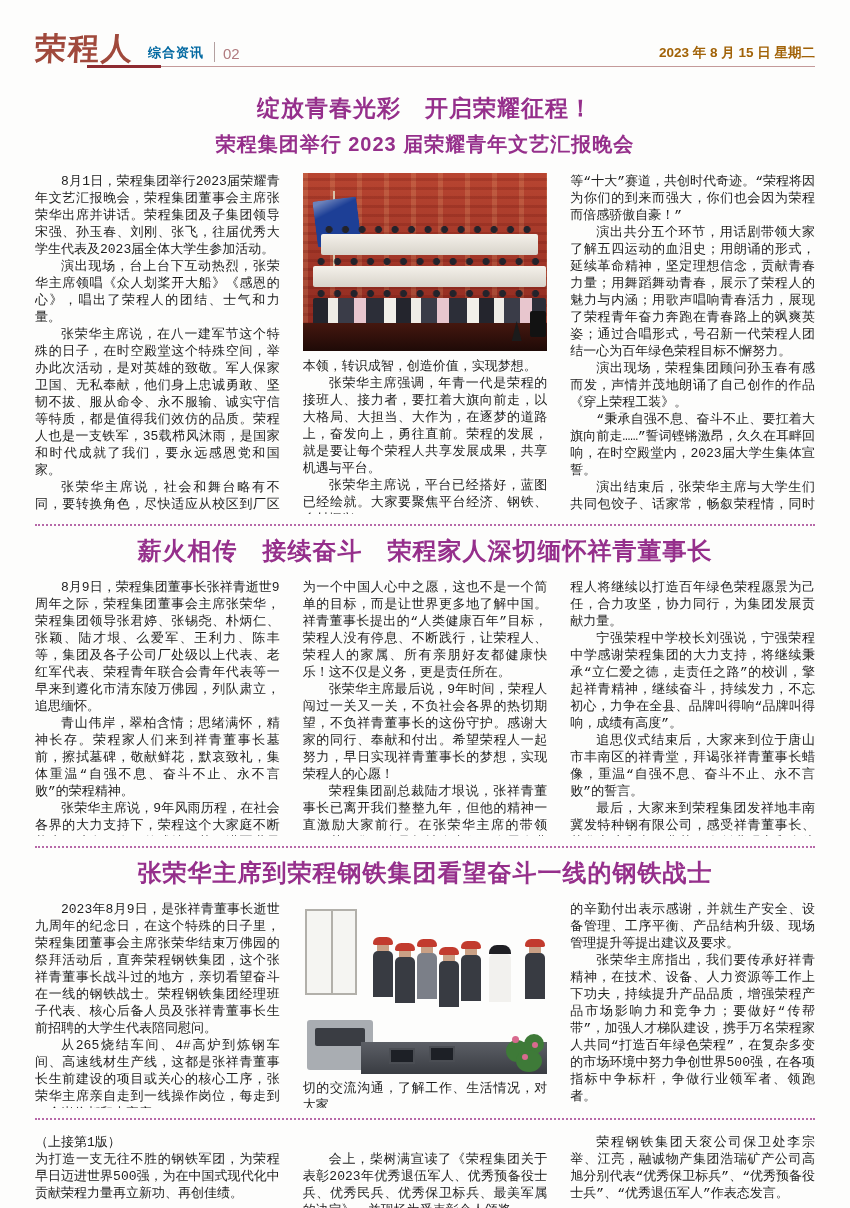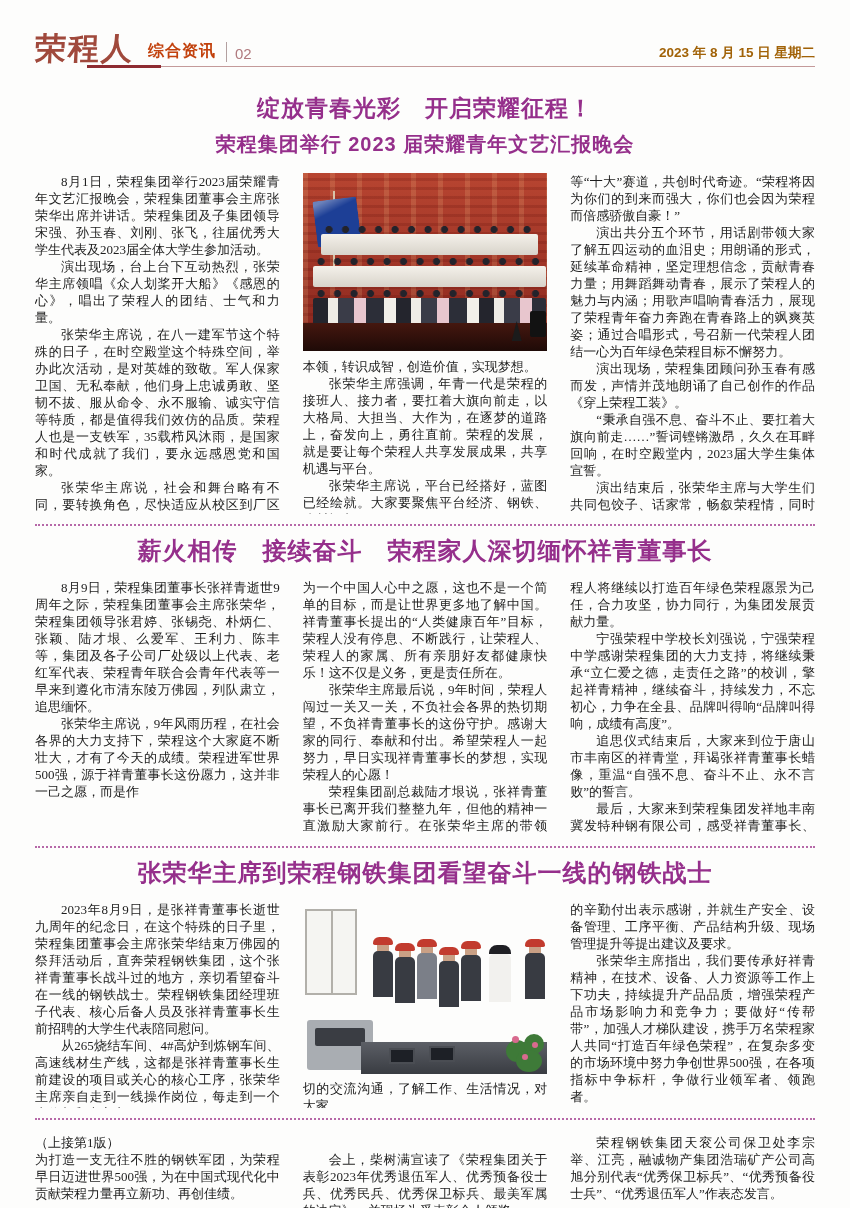--- a/index.html
+++ b/index.html
@@ -11,21 +11,21 @@
   }
   
   .masthead { display:flex; align-items:flex-end; height:36px; position:relative; }
   .logo {
     font-family:"Liberation Serif","DejaVu Serif",serif; font-weight:bold;
     font-size:31px; line-height:30px; color:#a0493c; letter-spacing:2px;
     transform:skewX(-3deg);
   }
   .section-label {
     font-family:Liberation Serif, serif; font-weight:bold;
-    font-size:16px; color:#c2410c; margin-left:14px; padding-bottom:2px; letter-spacing:1px;
+    font-size:13px; color:#0369a1; margin-left:14px; padding-bottom:2px; letter-spacing:1px;
   }
   .vert-div { width:1px; height:20px; background:#b3a0a0; margin:0 8px 2px 10px; }
   .page-num {
     font-family:"Liberation Sans","DejaVu Sans",sans-serif;
     font-size:15px; color:#b07a7e; padding-bottom:2px;
   }
   .issue-date {
     margin-left:auto; font-family:"Liberation Sans","DejaVu Sans",sans-serif;
     font-weight:bold; font-size:13.5px; color:#a16207; padding-bottom:2px;
   }
@@ -34,21 +34,21 @@
   .rule-thick { position:absolute; left:52px; top:-1px; width:74px; height:3px; background:#8e2b31; }
   
   .a-title {
     text-align:center; color:#952f8b; font-weight:bold;
     font-family:"Liberation Sans","DejaVu Sans",sans-serif; letter-spacing:1px;
   }
   .t1 { font-size:23px; margin-top:23px; }
   .t2 { font-size:20px; margin-top:7px; }
   .t-single { font-size:24px; }
   
-  .cols { display:flex; gap:23px; overflow:hidden; }
+  .cols { display:flex; gap:23px; overflow:hidden;font-family:Liberation Mono, monospace; }
   .col  { width:253px; overflow:hidden; }
   .col p { margin:0; font-size:13px; line-height:17px; text-align:justify; text-indent:2em; letter-spacing:0; }
   .col p.cont { text-indent:0; }
   .dotsep { border:none; border-top:2px dotted #b668a8; margin:10px 0 9px 0; }
   
   .stage-photo { position:relative; width:253px; height:178px; overflow:hidden; background:#8f2a20; margin-bottom:7px; }
   .stage-wall {
     position:absolute; inset:0 0 26px 0;
     background:
       repeating-linear-gradient(90deg, rgba(255,214,150,.16) 0 5px, rgba(0,0,0,0) 5px 27px),
@@ -173,20 +173,21 @@
     </div>
   </div>
 
   <hr class="dotsep">
 
   <div>
     <div class="a-title t-single">薪火相传　接续奋斗　荣程家人深切缅怀祥青董事长</div>
     <div class="cols" style="margin-top:12px; height:257px;">
       <div class="col">
         <p>8月9日，荣程集团董事长张祥青逝世9周年之际，荣程集团董事会主席张荣华，荣程集团领导张君婷、张锡尧、朴炳仁、张颖、陆才垠、么爱军、王利力、陈丰等，集团及各子公司厂处级以上代表、老红军代表、荣程青年联合会青年代表等一早来到遵化市清东陵万佛园，列队肃立，追思缅怀。</p>
+        <p>青山伟岸，翠柏含情；思绪满怀，精神长存。荣程家人们来到祥青董事长墓前，擦拭墓碑，敬献鲜花，默哀致礼，集体重温“自强不息、奋斗不止、永不言败”的荣程精神。</p>
         <p>张荣华主席说，9年风雨历程，在社会各界的大力支持下，荣程这个大家庭不断壮大，才有了今天的成绩。荣程进军世界500强，源于祥青董事长这份愿力，这并非一己之愿，而是作</p>
       </div>
       <div class="col">
         <p class="cont">为一个中国人心中之愿，这也不是一个简单的目标，而是让世界更多地了解中国。祥青董事长提出的“人类健康百年”目标，荣程人没有停息、不断践行，让荣程人、荣程人的家属、所有亲朋好友都健康快乐！这不仅是义务，更是责任所在。</p>
         <p>张荣华主席最后说，9年时间，荣程人闯过一关又一关，不负社会各界的热切期望，不负祥青董事长的这份守护。感谢大家的同行、奉献和付出。希望荣程人一起努力，早日实现祥青董事长的梦想，实现荣程人的心愿！</p>
         <p>荣程集团副总裁陆才垠说，张祥青董事长已离开我们整整九年，但他的精神一直激励大家前行。在张荣华主席的带领下，荣程集团在承担社会责任、发展企业等方面取得了卓越成绩。未来，荣</p>
       </div>
       <div class="col">
         <p class="cont">程人将继续以打造百年绿色荣程愿景为己任，合力攻坚，协力同行，为集团发展贡献力量。</p>
         <p>宁强荣程中学校长刘强说，宁强荣程中学感谢荣程集团的大力支持，将继续秉承“立仁爱之德，走责任之路”的校训，擎起祥青精神，继续奋斗，持续发力，不忘初心，力争在全县、品牌叫得响“品牌叫得响，成绩有高度”。</p>

